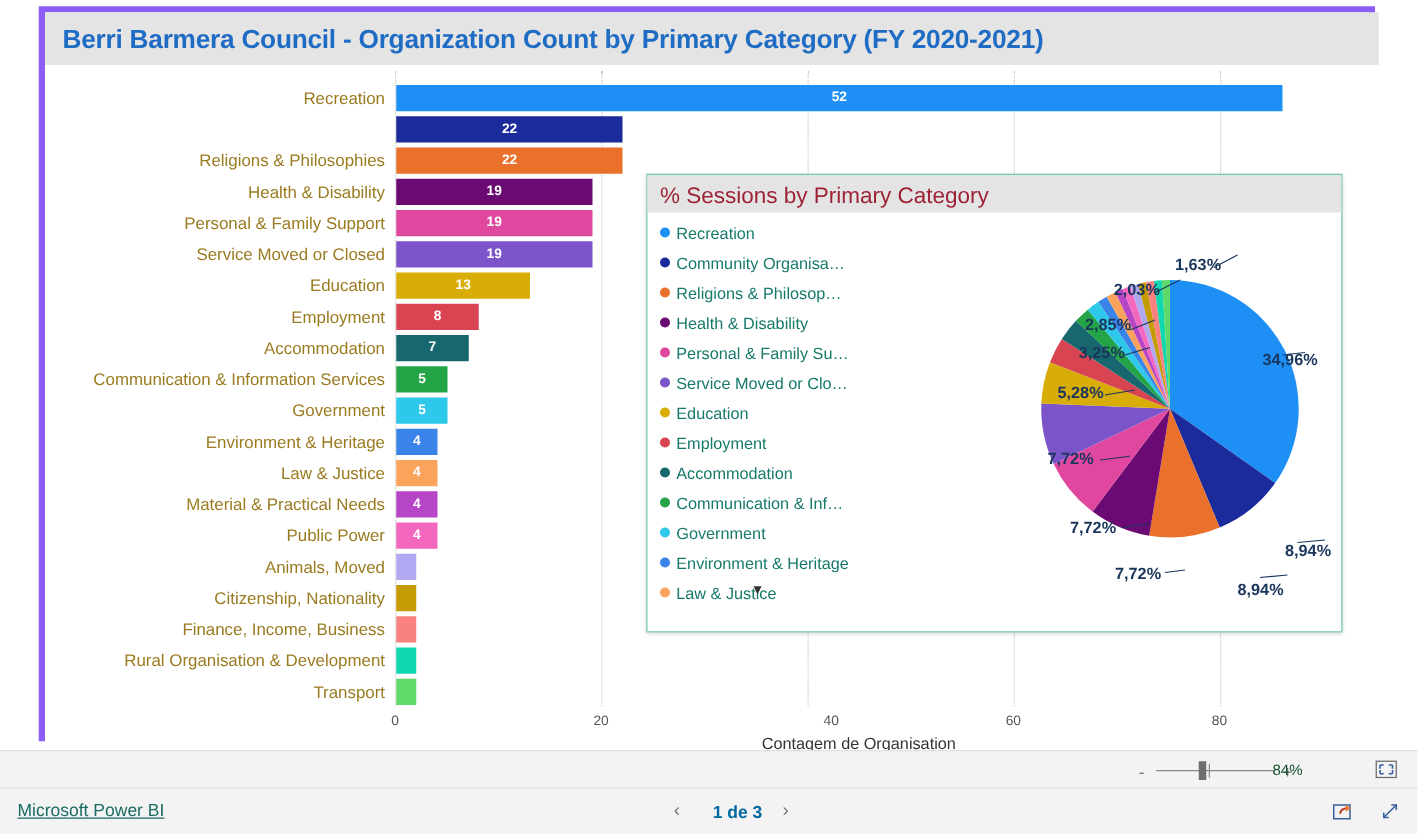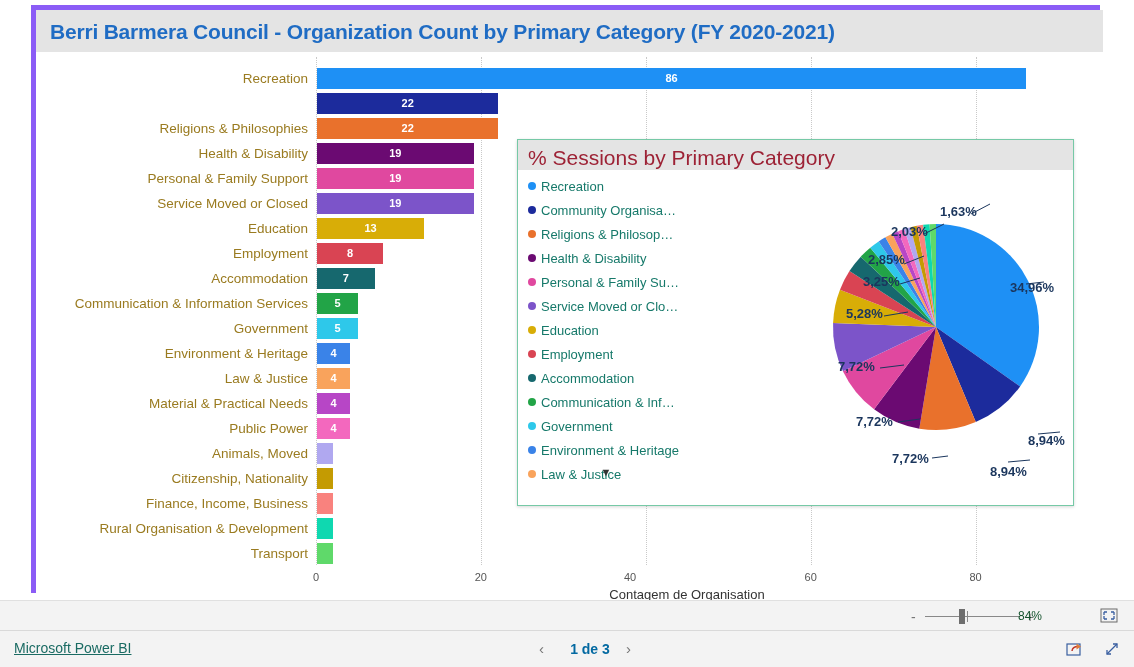--- a/index.html
+++ b/index.html
@@ -106,21 +106,21 @@
     border: 1px solid #76c9a6;
     box-shadow: 0 1px 3px rgba(0,0,0,.16);
   }
   #pie-title-bar {
     position: absolute; left: 0; top: 0;
     width: 555px; height: 30px;
     background: #e4e4e4;
   }
   #pie-title {
     position: absolute; left: 10px; top: 6px;
-    font-size: 21px; color: #9d2235;
+    font-size: 18px; color: #9d2235;
     white-space: nowrap;
   }
   #pie-legend {
     position: absolute;
     left: 10px; top: 34px;
     width: 175px;
   }
   .legend-item {
     display: flex; align-items: center;
     height: 24px;
@@ -250,31 +250,31 @@
     <div id="bar-visual">
       <div id="bar-title-bar"></div>
       <div id="bar-title">Berri Barmera Council - Organization Count by Primary Category (FY 2020-2021)</div>
 
       <div id="plot">
           <div class="gridline" style="left: 0px;"></div>
           <div class="axis-tick" style="left: 0px;">0</div>
           <div class="gridline" style="left: 164.889px;"></div>
           <div class="axis-tick" style="left: 164.889px;">20</div>
           <div class="gridline" style="left: 329.778px;"></div>
-          <div class="axis-tick" style="left: 314px;">40</div>
+          <div class="axis-tick" style="left: 349px;">40</div>
           <div class="gridline" style="left: 494.667px;"></div>
           <div class="axis-tick" style="left: 494.667px;">60</div>
           <div class="gridline" style="left: 659.556px;"></div>
           <div class="axis-tick" style="left: 659.556px;">80</div>
         </div>
       <div id="axis-title">Contagem de Organisation</div>
     <div class="cat-row" style="top: 56px;">
           <div class="cat-label">Recreation</div>
           <div class="bar" style="width: 709.022px; background: rgb(30, 144, 245);"></div>
-          <div class="bar-val" style="left: 281px; width: 709.022px;">86</div>
+          <div class="bar-val" style="left: 281px; width: 709.022px;">52</div>
         </div>
         <div class="cat-row" style="top: 81px;">
           <div class="bar" style="width: 181.378px; background: rgb(28, 43, 156);"></div>
           <div class="bar-val" style="left: 281px; width: 181.378px;">22</div>
         </div>
         <div class="cat-row" style="top: 106px;">
           <div class="cat-label">Religions &amp; Philosophies</div>
           <div class="bar" style="width: 181.378px; background: rgb(233, 113, 44);"></div>
           <div class="bar-val" style="left: 281px; width: 181.378px;">22</div>
         </div>

